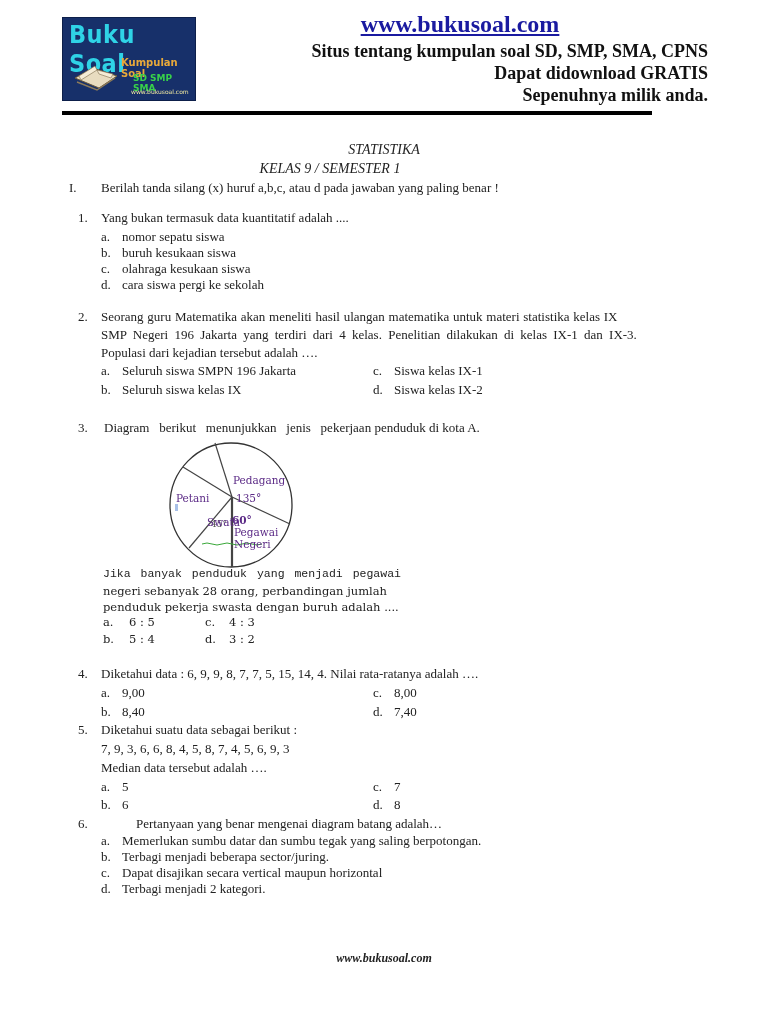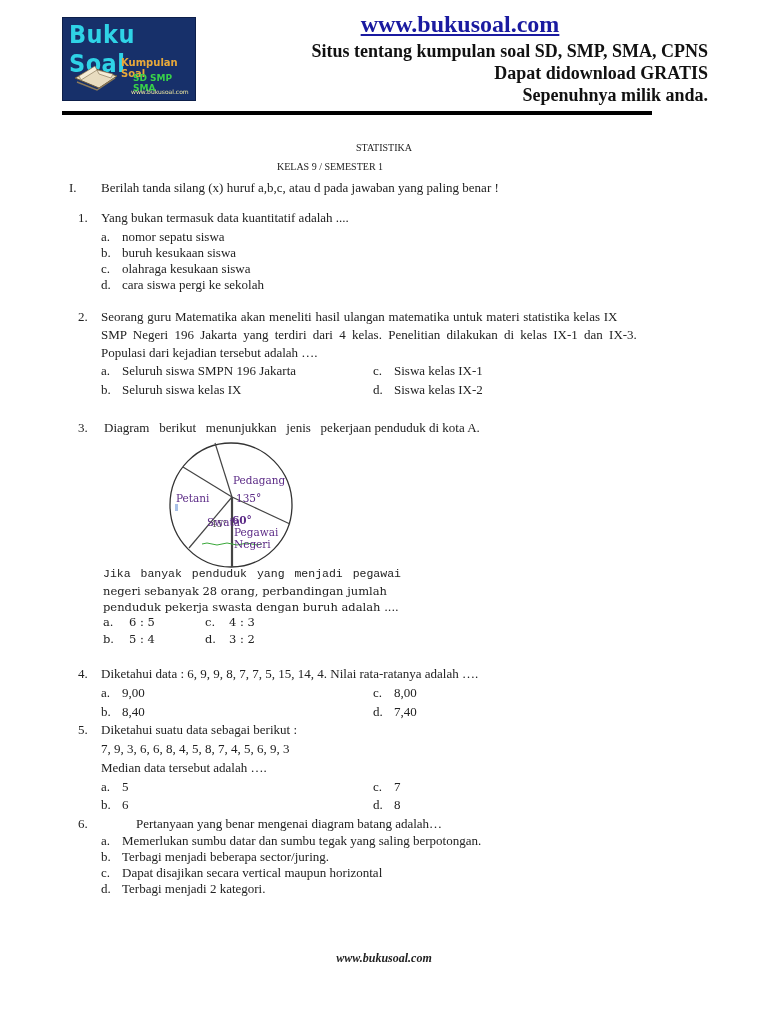--- a/index.html
+++ b/index.html
@@ -14,21 +14,21 @@
           font-weight: bold; font-size: 10px; color: #e8a93a; }
   .logo-sub2 { position: absolute; left: 70px; top: 55px; font-family: "DejaVu Sans", sans-serif;
           font-weight: bold; font-size: 9px; color: #38d14a; }
   .logo-sub3 { position: absolute; left: 68px; top: 70px; font-family: "DejaVu Sans", sans-serif;
           font-size: 6px; color: #f0e8a0; }
   .logo-book { position: absolute; left: 8px; top: 38px; }
   .site-url { left: 220px; width: 480px; top: 11px; text-align: center; font-size: 24px; font-weight: bold;
           color: #1a1aa0; text-decoration: underline; }
   .tagline { left: 188px; width: 520px; text-align: right; font-size: 18px; font-weight: bold; color: #111; }
   .rule { left: 62px; top: 111px; width: 590px; height: 4px; background: #000; }
-  .center { text-align: center; font-size: 10px; }
+  .center { text-align: center; font-size: 14px; font-style: italic; }
   .t { font-size: 13px; white-space: nowrap; }
   .pie-label { font-family: "DejaVu Serif", serif; font-size: 10.5px; color: #5b2a86; }
   .pie-text { font-family: "DejaVu Serif", serif; font-size: 11.5px; color: #222; white-space: nowrap; }
   .footer { left: 0; width: 768px; top: 951px; text-align: center; font-size: 12px; font-weight: bold; font-style: italic; }
 </style>
 </head>
 <body>
 
 <div class="abs logo">
   <div class="logo-title">Buku Soal</div>

